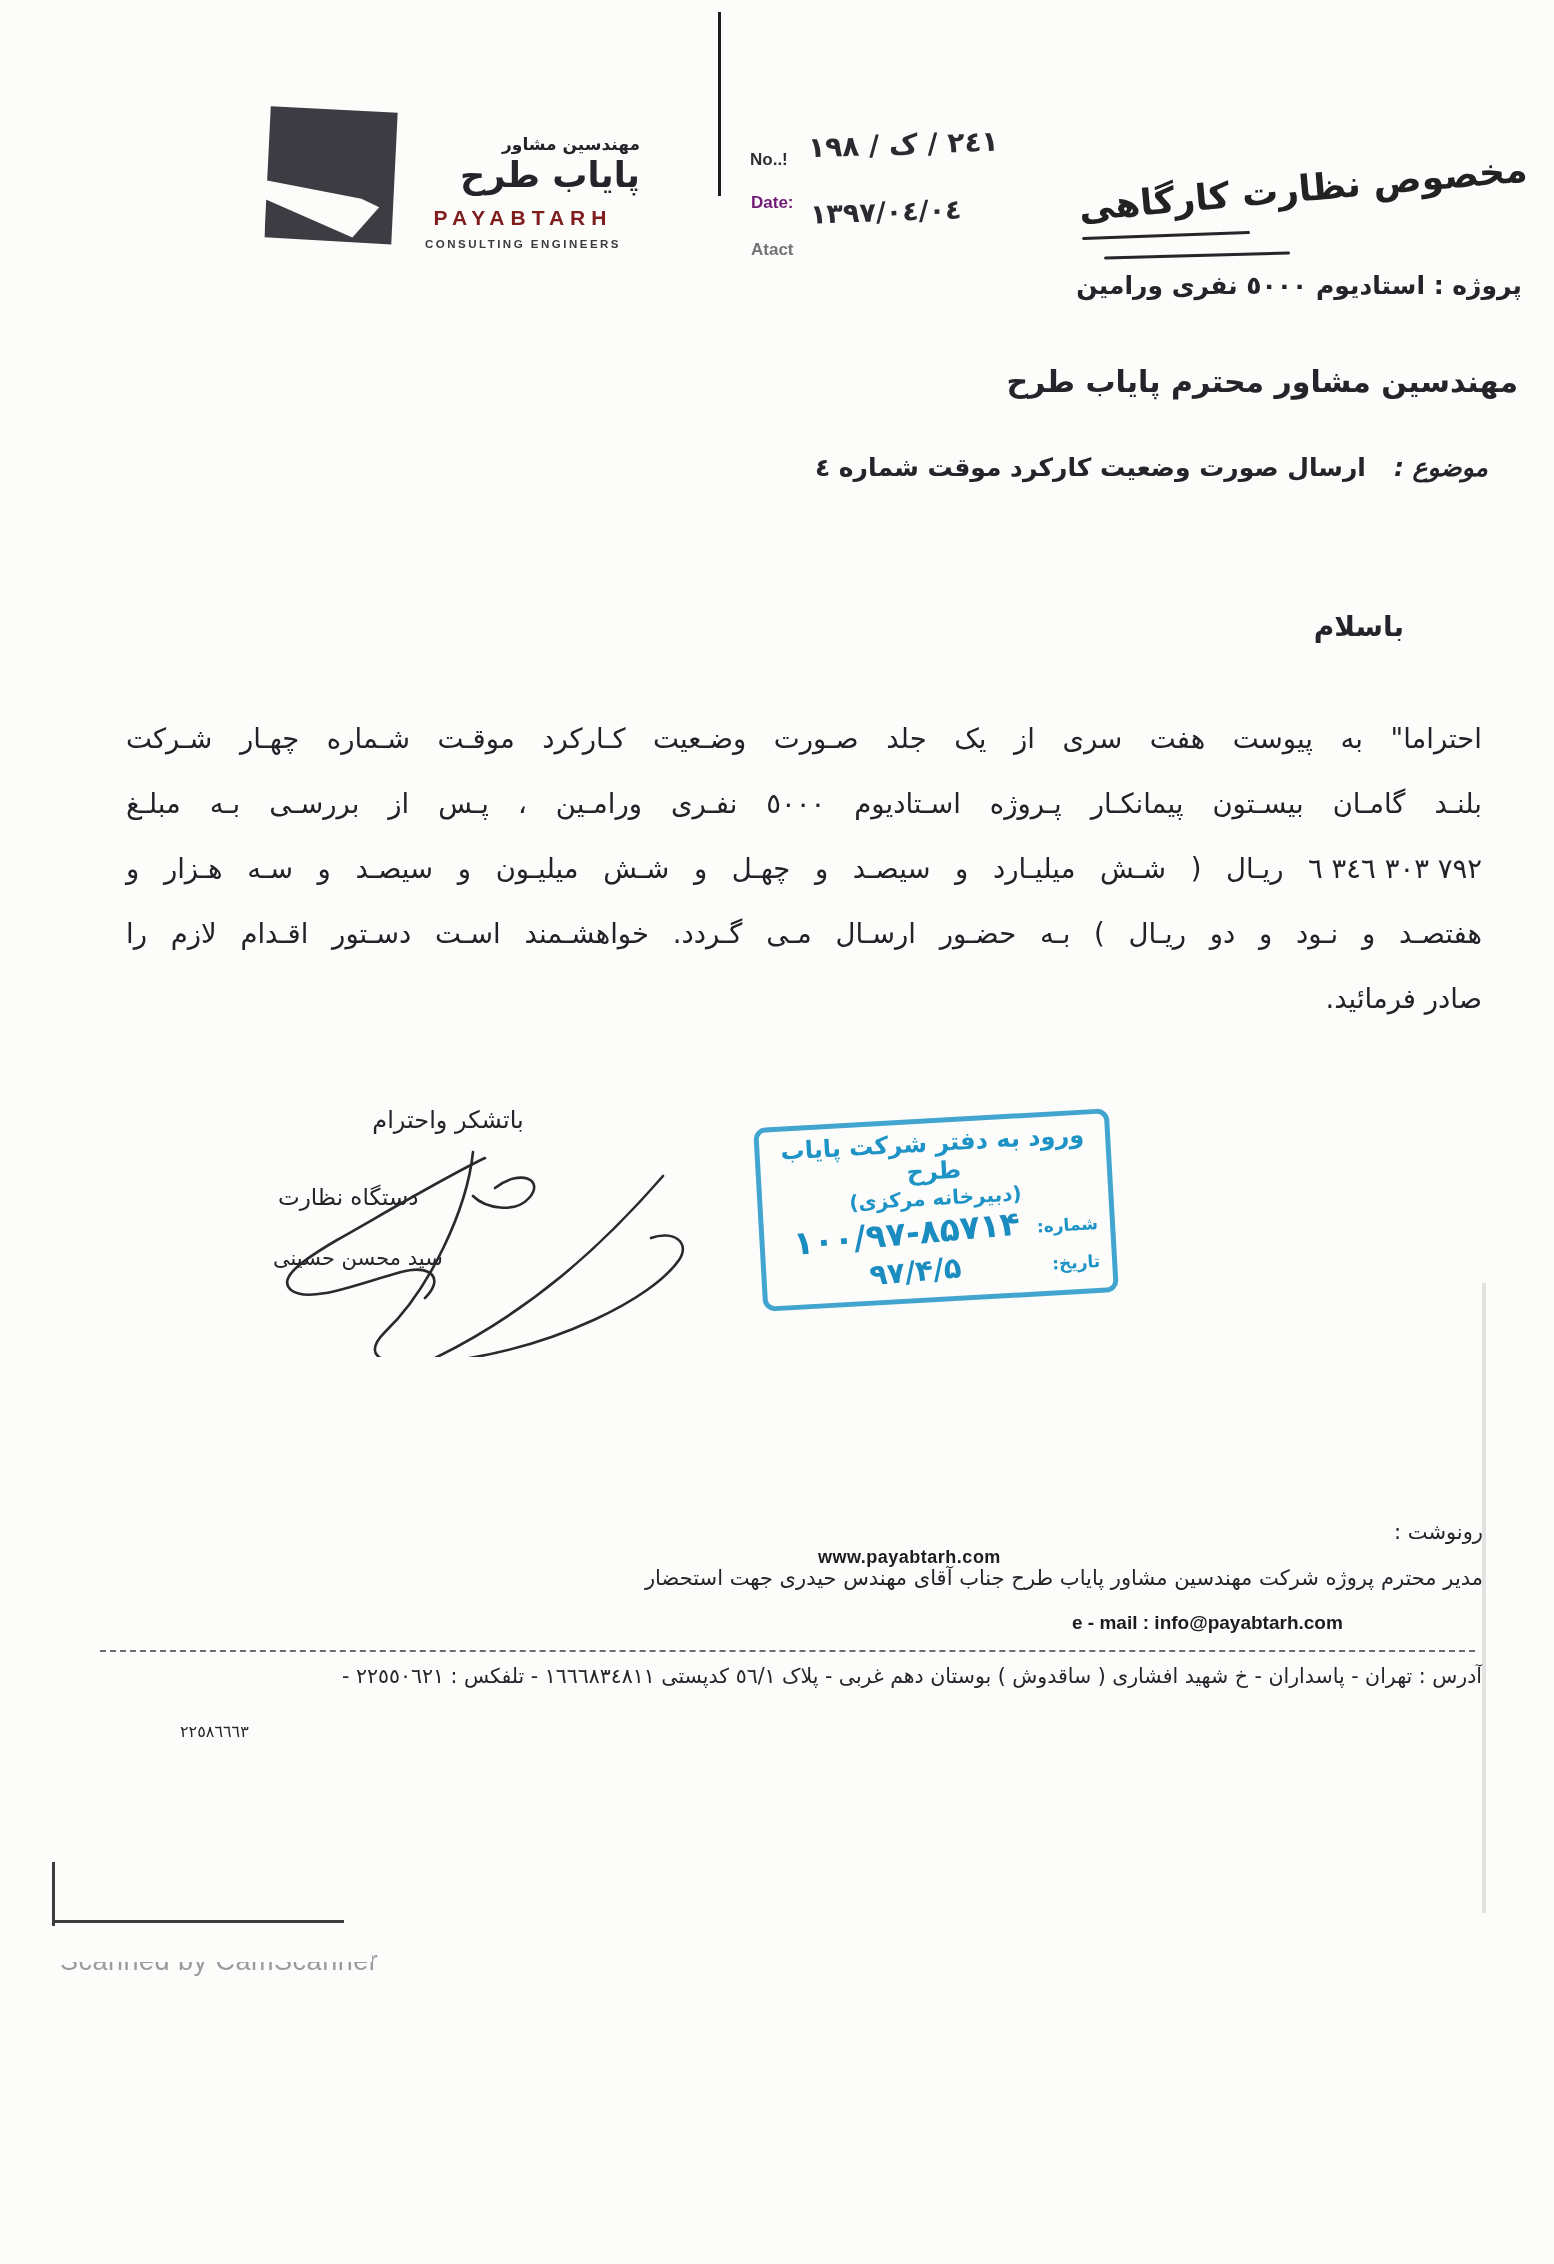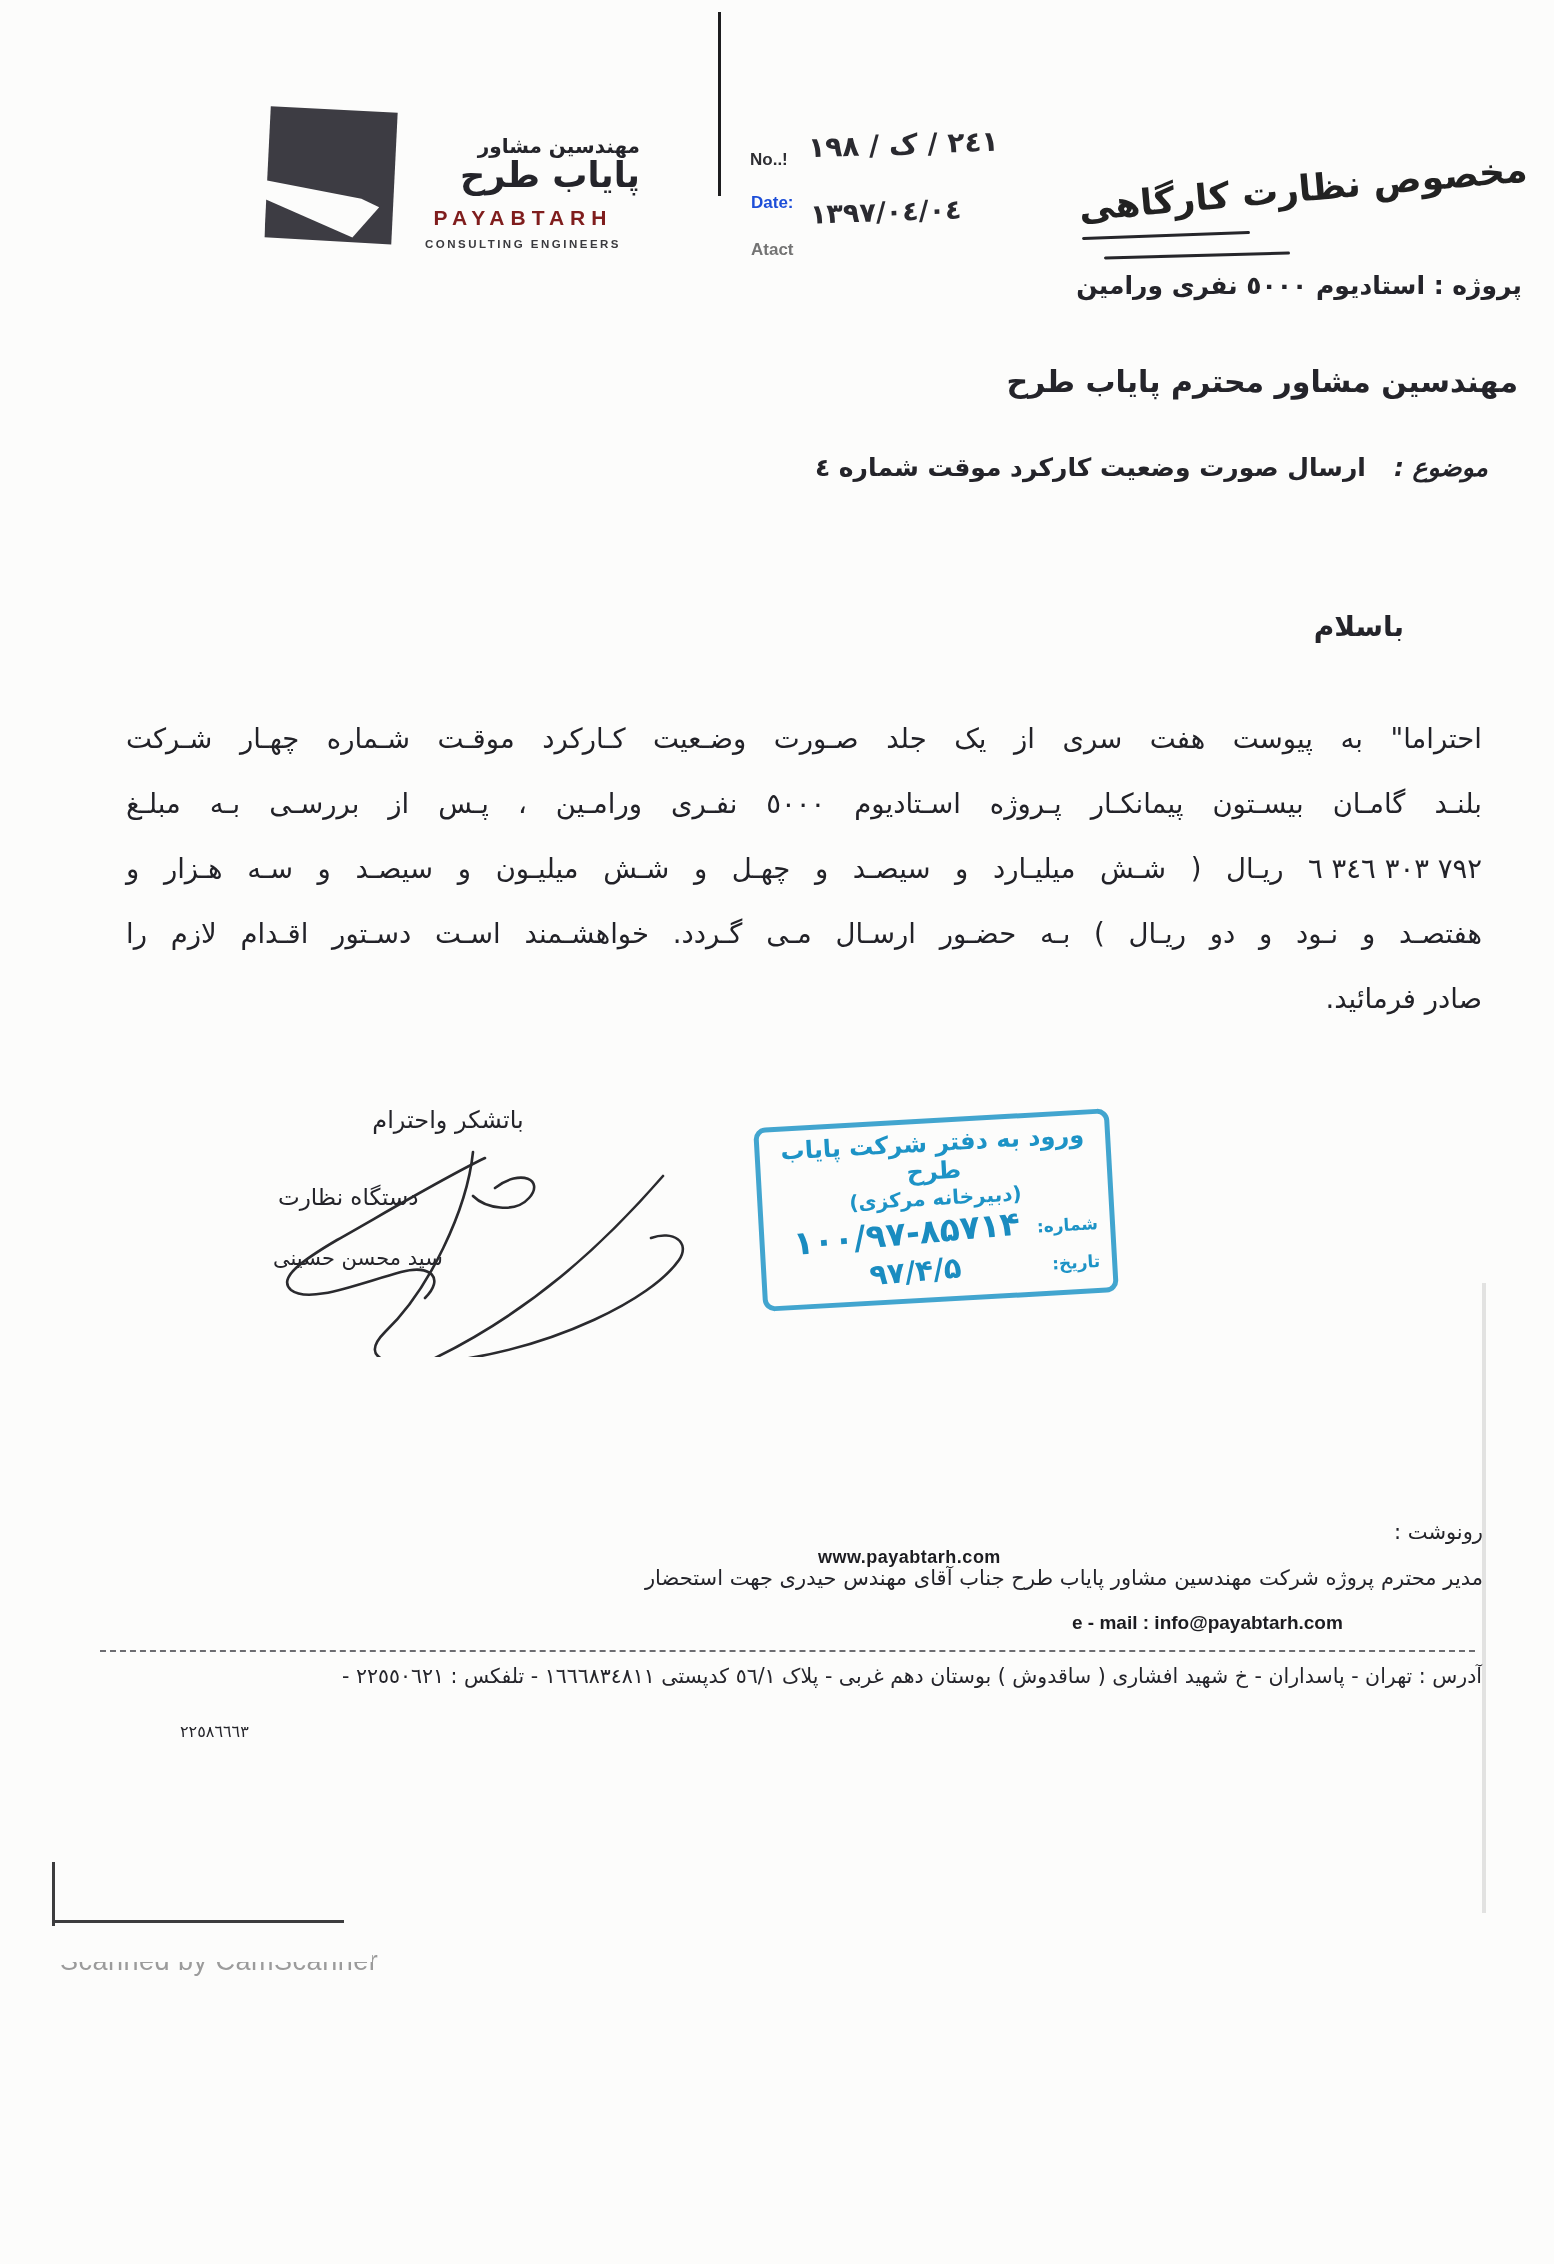--- a/index.html
+++ b/index.html
@@ -12,29 +12,29 @@
     font-family:"DejaVu Sans",sans-serif;
     color:#24242a;
   }
   .abs{position:absolute;}
   .rtl{direction:rtl;unicode-bidi:isolate;}
   .num-ltr{direction:ltr;unicode-bidi:bidi-override;display:inline-block;}
   .latin{font-family:"Liberation Sans","DejaVu Sans",sans-serif;}
 
   
   #logo{left:266px;top:106px;width:132px;height:140px;transform:rotate(1.5deg);}
-  #company-fa-small{left:405px;top:134px;width:235px;text-align:right;font-size:20px;font-weight:bold;}
+  #company-fa-small{left:405px;top:134px;width:235px;text-align:right;font-size:17px;font-weight:bold;}
   #company-fa-large{left:405px;top:155px;width:235px;text-align:right;font-size:35px;font-weight:bold;letter-spacing:1px;}
   #company-en{left:398px;top:206px;width:250px;text-align:center;font-size:21px;font-weight:bold;letter-spacing:6px;color:#7f1d1d;}
   #company-en-tag{left:398px;top:238px;width:250px;text-align:center;font-size:11.5px;font-weight:bold;letter-spacing:2.5px;color:#3a3a3e;}
   #head-divider{left:718px;top:12px;width:3px;height:184px;background:#1d1d1f;}
 
   #no-label{left:750px;top:150px;font-size:17px;font-weight:600;color:#2e2e33;}
   #no-value{left:808px;top:128px;font-size:28px;font-weight:bold;transform:rotate(-2deg);color:#2a2a30;}
-  #date-label{left:751px;top:193px;font-size:17px;font-weight:600;color:#1d4ed8;}
+  #date-label{left:751px;top:193px;font-size:17px;font-weight:600;color:#701a75;}
   #date-value{left:810px;top:196px;font-size:27px;font-weight:bold;transform:rotate(-2deg);color:#2a2a30;}
   #attach-label{left:751px;top:240px;font-size:17px;font-weight:600;color:#737373;}
 
   #top-note{left:1078px;top:168px;width:450px;text-align:center;font-size:36px;font-weight:bold;transform:rotate(-5deg);color:#222;}
   .underline-stroke{height:3px;background:#26262a;border-radius:2px;}
   #top-note-u1{left:1082px;top:234px;width:168px;transform:rotate(-2deg);}
   #top-note-u2{left:1104px;top:254px;width:186px;transform:rotate(-1.5deg);}
 
   #project-line{right:32px;top:271px;font-size:25px;font-weight:bold;}
 

